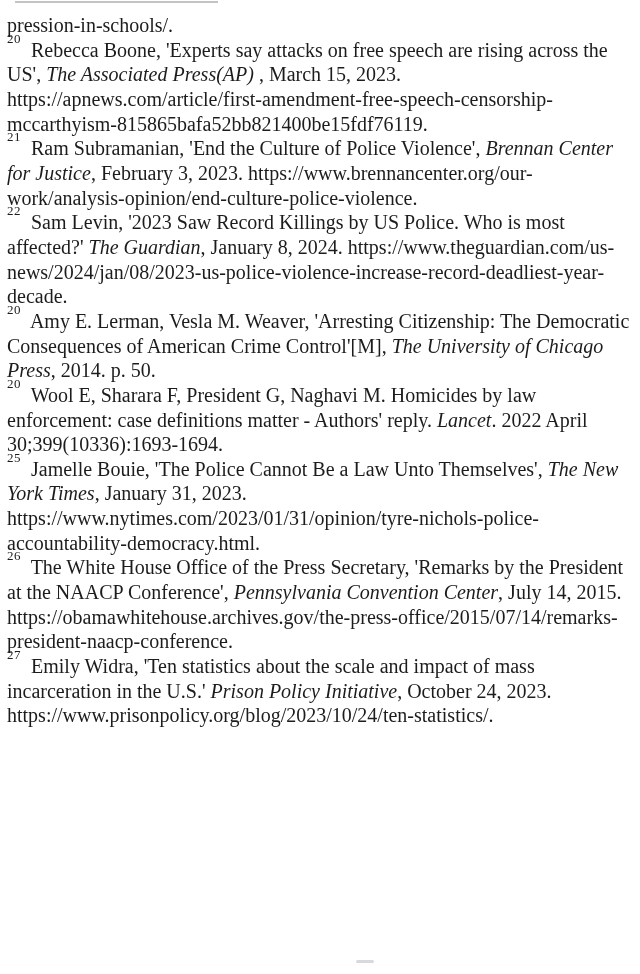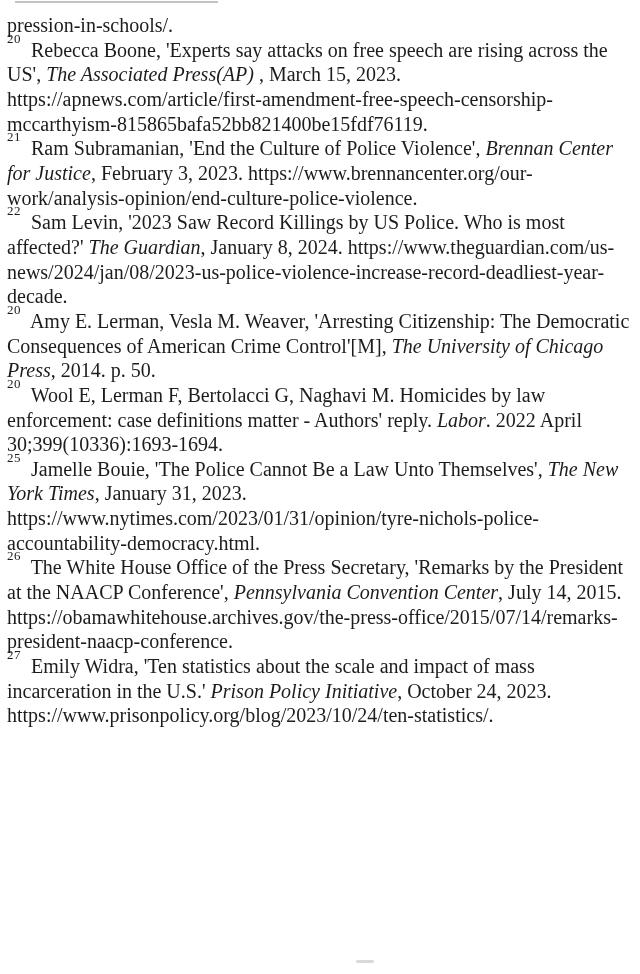--- a/index.html
+++ b/index.html
@@ -70,19 +70,19 @@
 <body>
 
 <div class="page">
   <div class="top-rule"></div>
   <div class="footnotes">
       <p class="footnote"><span>pression-in-schools/.</span></p>
       <p class="footnote"><sup>20</sup><span>  Rebecca Boone, 'Experts say attacks on free speech are rising across the US', </span><span class="ital">The Associated Press(AP)</span><span> , March 15, 2023. https://apnews.com/article/first-amendment-free-speech-censorship-mccarthyism-815865bafa52bb821400be15fdf76119.</span></p>
       <p class="footnote"><sup>21</sup><span>  Ram Subramanian, 'End the Culture of Police Violence', </span><span class="ital">Brennan Center for Justice</span><span>, February 3, 2023. https://www.brennancenter.org/our-work/analysis-opinion/end-culture-police-violence.</span></p>
       <p class="footnote"><sup>22</sup><span>  Sam Levin, '2023 Saw Record Killings by US Police. Who is most affected?' </span><span class="ital">The Guardian</span><span>, January 8, 2024. https://www.theguardian.com/us-news/2024/jan/08/2023-us-police-violence-increase-record-deadliest-year-decade.</span></p>
       <p class="footnote"><sup>20</sup><span>  Amy E. Lerman, Vesla M. Weaver, 'Arresting Citizenship: The Democratic Consequences of American Crime Control'[M], </span><span class="ital">The University of Chicago Press</span><span>, 2014. p. 50.</span></p>
-      <p class="footnote"><sup>20</sup><span>  Wool E, Lerman F, Bertolacci G, Naghavi M. Homicides by law enforcement: case definitions matter - Authors' reply. </span><span class="ital">Labor</span><span>. 2022 April 30;399(10336):1693-1694.</span></p>
+      <p class="footnote"><sup>20</sup><span>  Wool E, Sharara F, President G, Naghavi M. Homicides by law enforcement: case definitions matter - Authors' reply. </span><span class="ital">Lancet</span><span>. 2022 April 30;399(10336):1693-1694.</span></p>
       <p class="footnote"><sup>25</sup><span>  Jamelle Bouie, 'The Police Cannot Be a Law Unto Themselves', </span><span class="ital">The New York Times</span><span>, January 31, 2023. https://www.nytimes.com/2023/01/31/opinion/tyre-nichols-police-accountability-democracy.html.</span></p>
       <p class="footnote"><sup>26</sup><span>  The White House Office of the Press Secretary, 'Remarks by the President at the NAACP Conference', </span><span class="ital">Pennsylvania Convention Center</span><span>, July 14, 2015. https://obamawhitehouse.archives.gov/the-press-office/2015/07/14/remarks-president-naacp-conference.</span></p>
       <p class="footnote"><sup>27</sup><span>  Emily Widra, 'Ten statistics about the scale and impact of mass incarceration in the U.S.' </span><span class="ital">Prison Policy Initiative</span><span>, October 24, 2023. https://www.prisonpolicy.org/blog/2023/10/24/ten-statistics/.</span></p>
     </div>
   <div class="bottom-smudge"></div>
 </div>
 
 </body></html>

